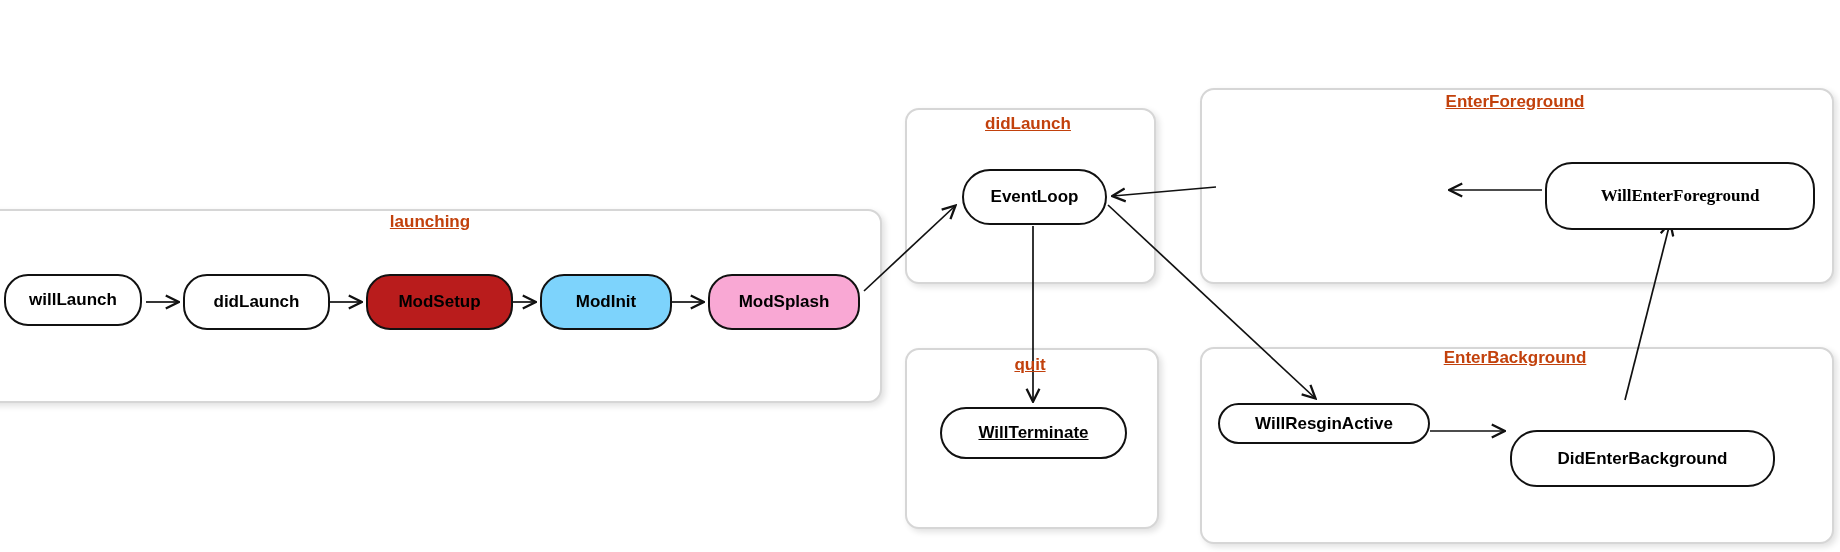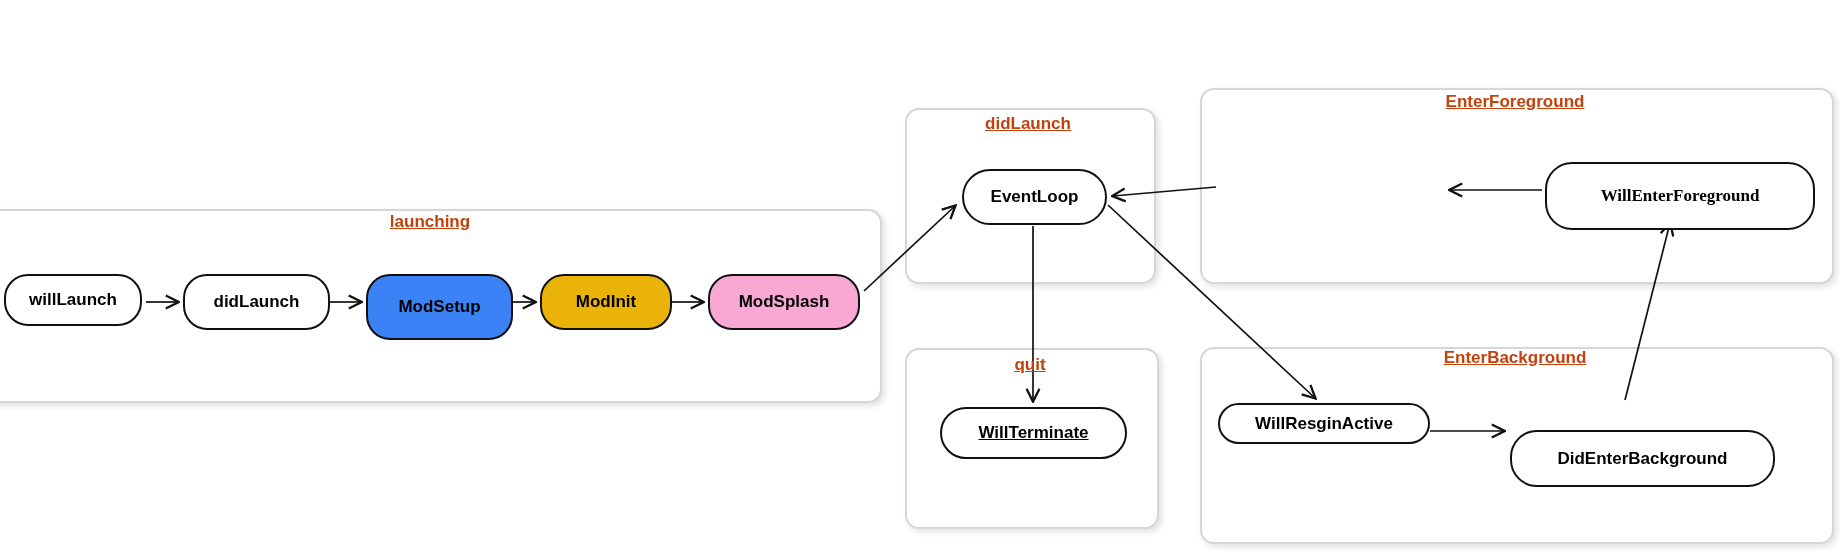--- a/index.html
+++ b/index.html
@@ -79,22 +79,22 @@
   </svg>
 
   <div class="group-title" style="left:430px;top:212px;">launching</div>
   <div class="group-title" style="left:1028px;top:114px;">didLaunch</div>
   <div class="group-title" style="left:1030px;top:355px;">quit</div>
   <div class="group-title" style="left:1515px;top:92px;">EnterForeground</div>
   <div class="group-title" style="left:1515px;top:348px;">EnterBackground</div>
 
   <div class="node node--r24" style="left:4px;top:274px;width:138px;height:52px;">willLaunch</div>
   <div class="node node--r24" style="left:183px;top:274px;width:147px;height:56px;">didLaunch</div>
-  <div class="node node--r24 node--green" style="left: 366px; top: 274px; width: 147px; height: 66px; background: #3b82f6;">ModSetup</div>
-  <div class="node node--r24 node--green" style="left: 540px; top: 274px; width: 132px; height: 56px; background: #eab308;">ModInit</div>
+  <div class="node node--r24 node--green" style="left: 366px; top: 274px; width: 147px; height: 56px; background: #b91c1c;">ModSetup</div>
+  <div class="node node--r24 node--green" style="left: 540px; top: 274px; width: 132px; height: 56px; background: #7dd3fc;">ModInit</div>
   <div class="node node--r24 node--green" style="left: 708px; top: 274px; width: 152px; height: 56px; background: #f9a8d4;">ModSplash</div>
 
   <div class="node node--r20" style="left:962px;top:169px;width:145px;height:56px;">EventLoop</div>
 
   <div class="node" style="left:940px;top:407px;width:187px;height:52px;text-decoration:underline;">WillTerminate</div>
 
   <div class="node" style="left:1545px;top:162px;width:270px;height:68px;font-family:Liberation Serif, serif;">WillEnterForeground</div>
 
   <div class="node" style="left:1218px;top:403px;width:212px;height:41px;">WillResginActive</div>
   <div class="node" style="left:1510px;top:403px;width:265px;height:57px;margin-top:27px;">DidEnterBackground</div>

